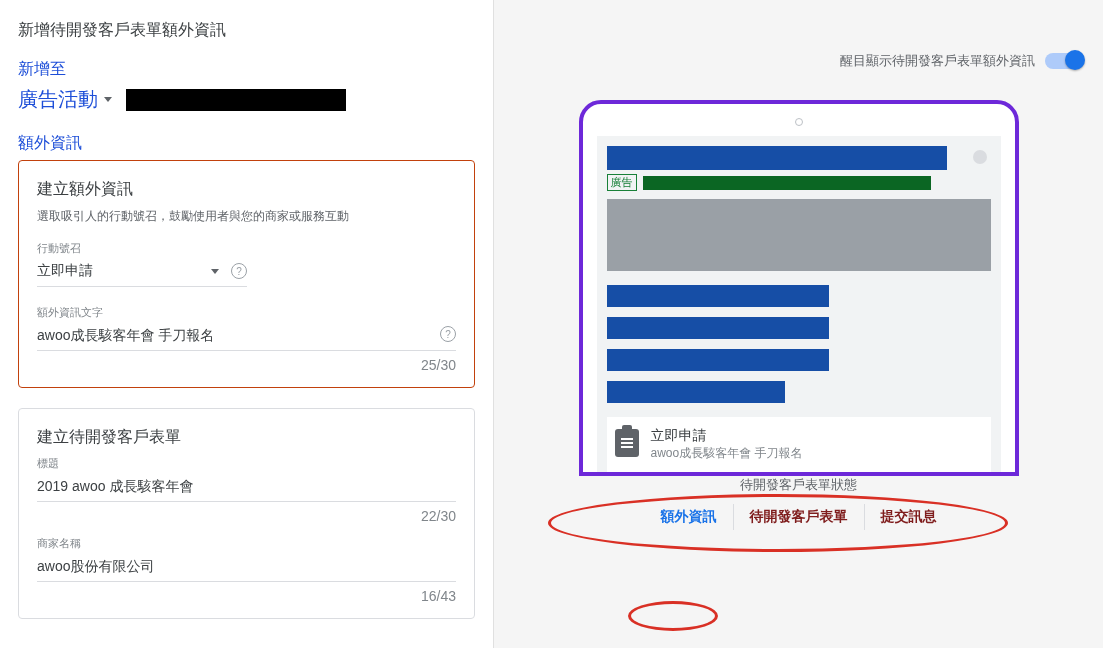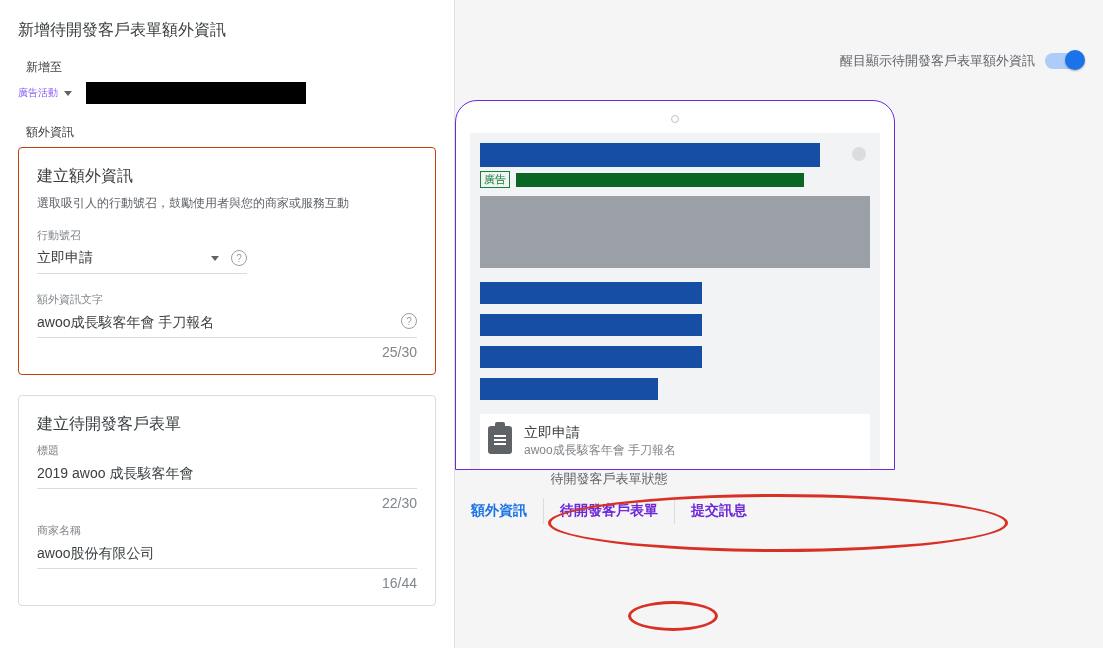--- a/index.html
+++ b/index.html
@@ -5,56 +5,55 @@
   * { box-sizing: border-box; margin: 0; padding: 0; }
   body {
     font-family: Arial, "Microsoft JhengHei", sans-serif;
     background: #fff;
     width: 1103px;
     height: 648px;
     overflow: hidden;
     display: flex;
   }
   .left-panel {
-    width: 455px;
+    width: 494px;
     padding: 20px 18px;
     border-right: 1px solid #e0e0e0;
     overflow-y: auto;
   }
   .right-panel {
     flex: 1;
     background: #f5f5f5;
     position: relative;
     display: flex;
     flex-direction: column;
-    align-items: flex-start;
+    align-items: center;
   }
   .page-title {
     font-size: 16px;
     color: #3c4043;
     margin-bottom: 18px;
   }
   .field-label {
-    font-size: 12px;
-    color: #404040;
+    font-size: 16px;
+    color: #1d4ed8;
     margin-bottom: 6px;
-    margin-left: 8px;
   }
   .add-row {
     display: flex;
     align-items: center;
     gap: 14px;
     margin-bottom: 20px;
   }
   .dropdown {
     display: flex;
     align-items: center;
     gap: 6px;
-    font-size: 10px;
-    color: #8b5cf6;
+    font-size: 20px;
+    color: #1d4ed8;
     cursor: pointer;
   }
   .chev-down {
     width: 0; height: 0;
     border-left: 4px solid transparent;
     border-right: 4px solid transparent;
     border-top: 5px solid #5f6368;
   }
   .black-block {
     background: #000;
@@ -192,21 +191,21 @@
     width: 20px;
     height: 20px;
     background: #1a73e8;
     border-radius: 50%;
     box-shadow: 0 1px 2px rgba(0,0,0,0.3);
   }
   .device-frame {
     margin-top: 100px;
     width: 440px;
     background: #fff;
-    border: 1px solid #6d28d9;
+    border: 4px solid #6d28d9;
     border-radius: 22px 22px 0 0;
     padding: 14px 14px 0;
     position: relative;
   }
   .cam-dot {
     width: 8px; height: 8px;
     border: 1px solid #bdc1c6;
     border-radius: 50%;
     margin: 0 auto 10px;
   }
@@ -325,21 +324,21 @@
   .tab-row {
     display: flex;
     align-items: center;
     justify-content: center;
     gap: 0;
     font-size: 14px;
     font-weight: bold;
   }
   .tab {
     padding: 4px 16px;
-    color: #6d28d9;
+    color: #7f1d1d;
     border-right: 1px solid #dadce0;
     cursor: pointer;
   }
   .tab:last-child { border-right: none; }
   .tab.active { color: #1a73e8; }
   .oval-tab {
     width: 90px;
     height: 30px;
     left: 628px;
     top: 601px;
@@ -384,21 +383,21 @@
     <div class="mini-label">標題</div>
     <div class="text-input-wrap">
       <input class="text-input" value="2019 awoo 成長駭客年會" style="">
     </div>
     <div class="counter">22/30</div>
 
     <div class="mini-label" style="margin-top:12px">商家名稱</div>
     <div class="text-input-wrap">
       <input class="text-input" value="awoo股份有限公司" style="">
     </div>
-    <div class="counter">16/44</div>
+    <div class="counter">16/43</div>
   </div>
 </div>
 
 <div class="right-panel">
   <div class="top-right-bar">
     <span>醒目顯示待開發客戶表單額外資訊</span>
     <div class="toggle">
       <div class="toggle-knob"></div>
     </div>
   </div>

